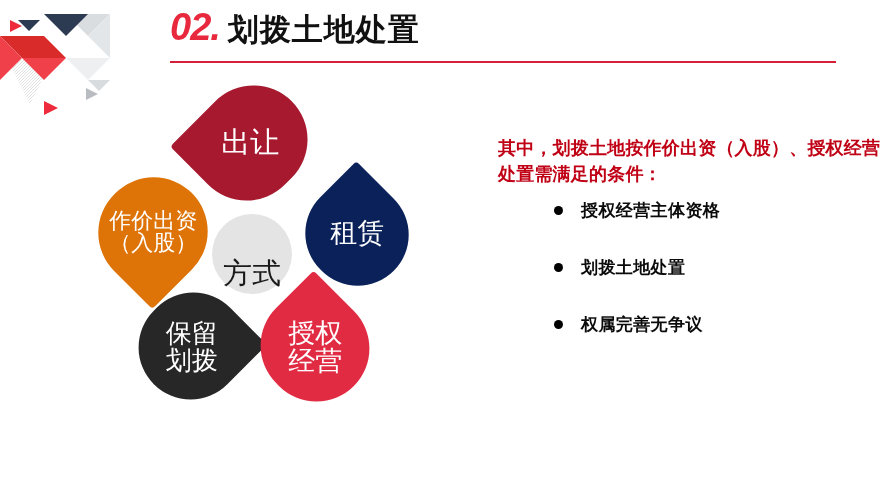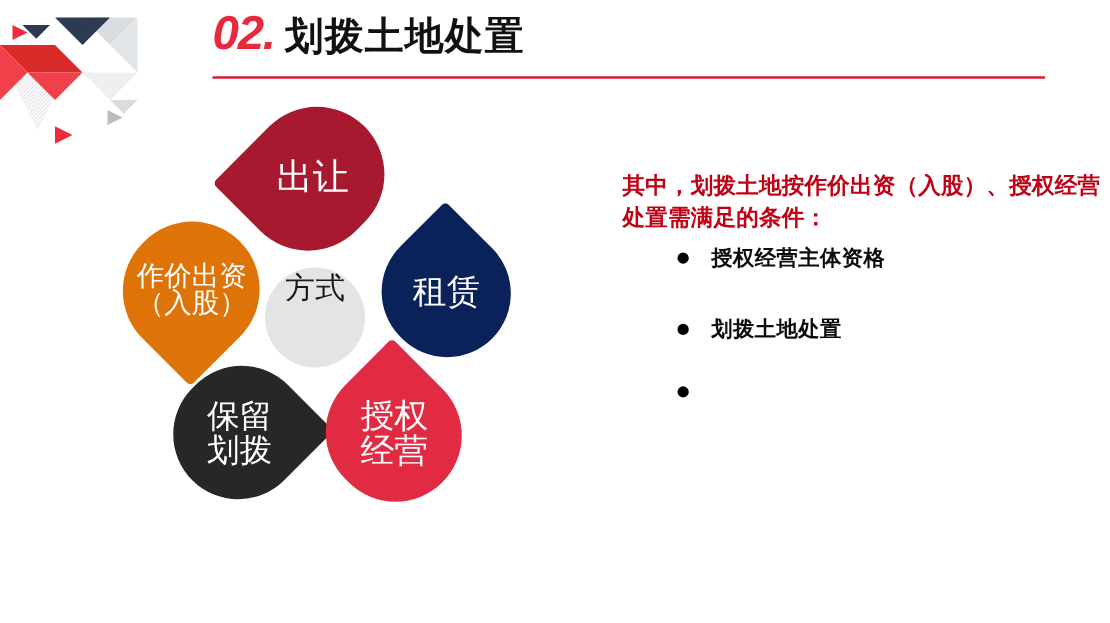--- a/index.html
+++ b/index.html
@@ -165,45 +165,45 @@
 
   .hub {
     position: absolute;
     left: 124px;
     top: 136px;
     width: 80px;
     height: 80px;
     border-radius: 50%;
     background: #E4E4E4;
     display: flex;
-    align-items: flex-start;
+    align-items: flex-end;
     justify-content: center;
     color: #1a1a1a;
-    font-size: 24px;
+    font-size: 29px;
     z-index: 5;
   }
 
   
   .content {
     position: absolute;
     left: 498px;
     top: 136px;
     width: 384px;
   }
   .content-heading {
     color: #C00014;
     font-size: 18px;
     font-weight: bold;
     line-height: 1.42;
     letter-spacing: 0.2px;
     margin: 0 0 8px 0;
   }
   .bullet-list {
     list-style: none;
-    margin: 0;
+    margin: 12px;
     padding: 0 0 0 44px;
   }
   .bullet-item {
     display: flex;
     align-items: center;
     margin-bottom: 34px;
   }
   .bullet-item:last-child { margin-bottom: 0; }
   .bullet-dot {
     width: 9px;
@@ -295,15 +295,16 @@
     <li class="bullet-item">
       <span class="bullet-dot"></span>
       <span class="bullet-text">授权经营主体资格</span>
     </li>
     <li class="bullet-item">
       <span class="bullet-dot"></span>
       <span class="bullet-text">划拨土地处置</span>
     </li>
     <li class="bullet-item">
       <span class="bullet-dot"></span>
+      <span class="bullet-text">权属完善无争议</span>
     </li>
   </ul>
 </div>
 
 </body></html>

